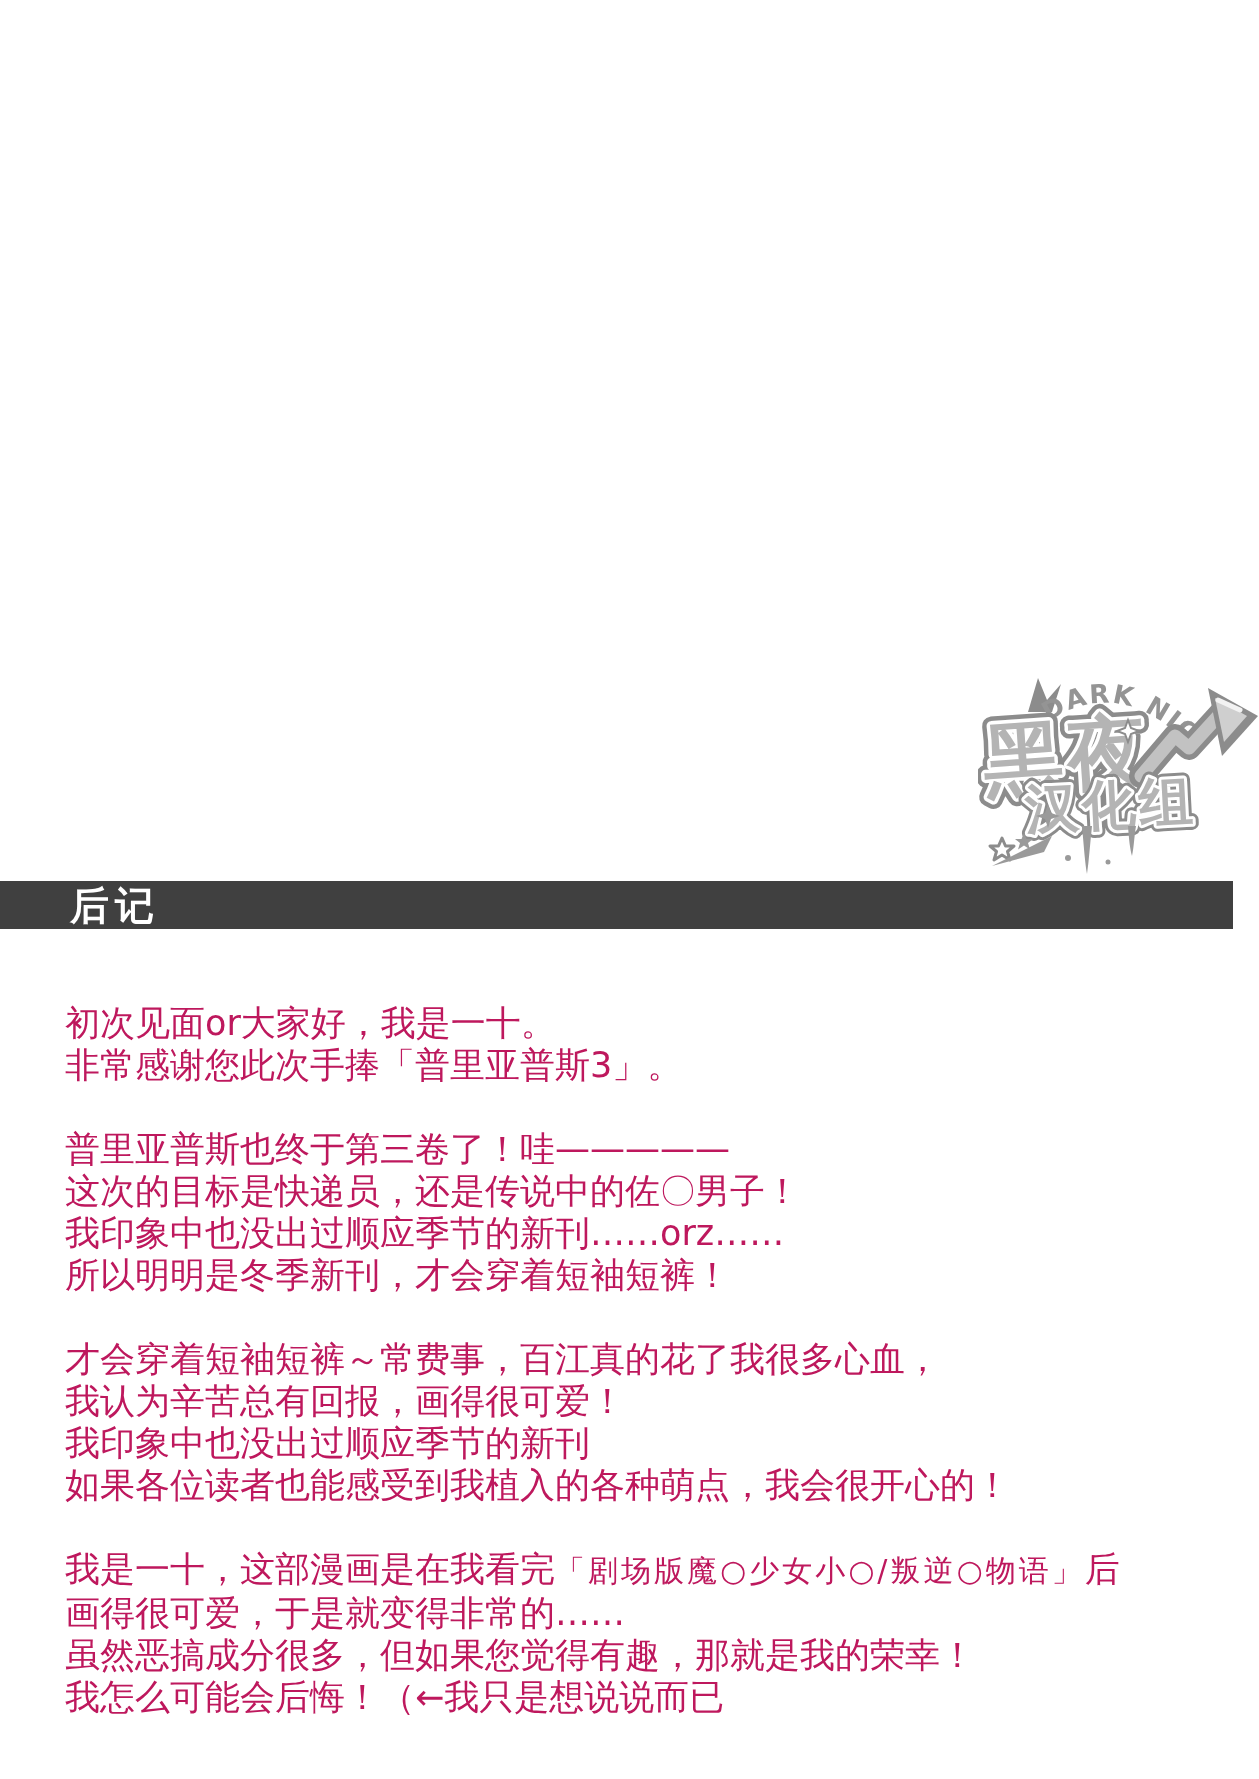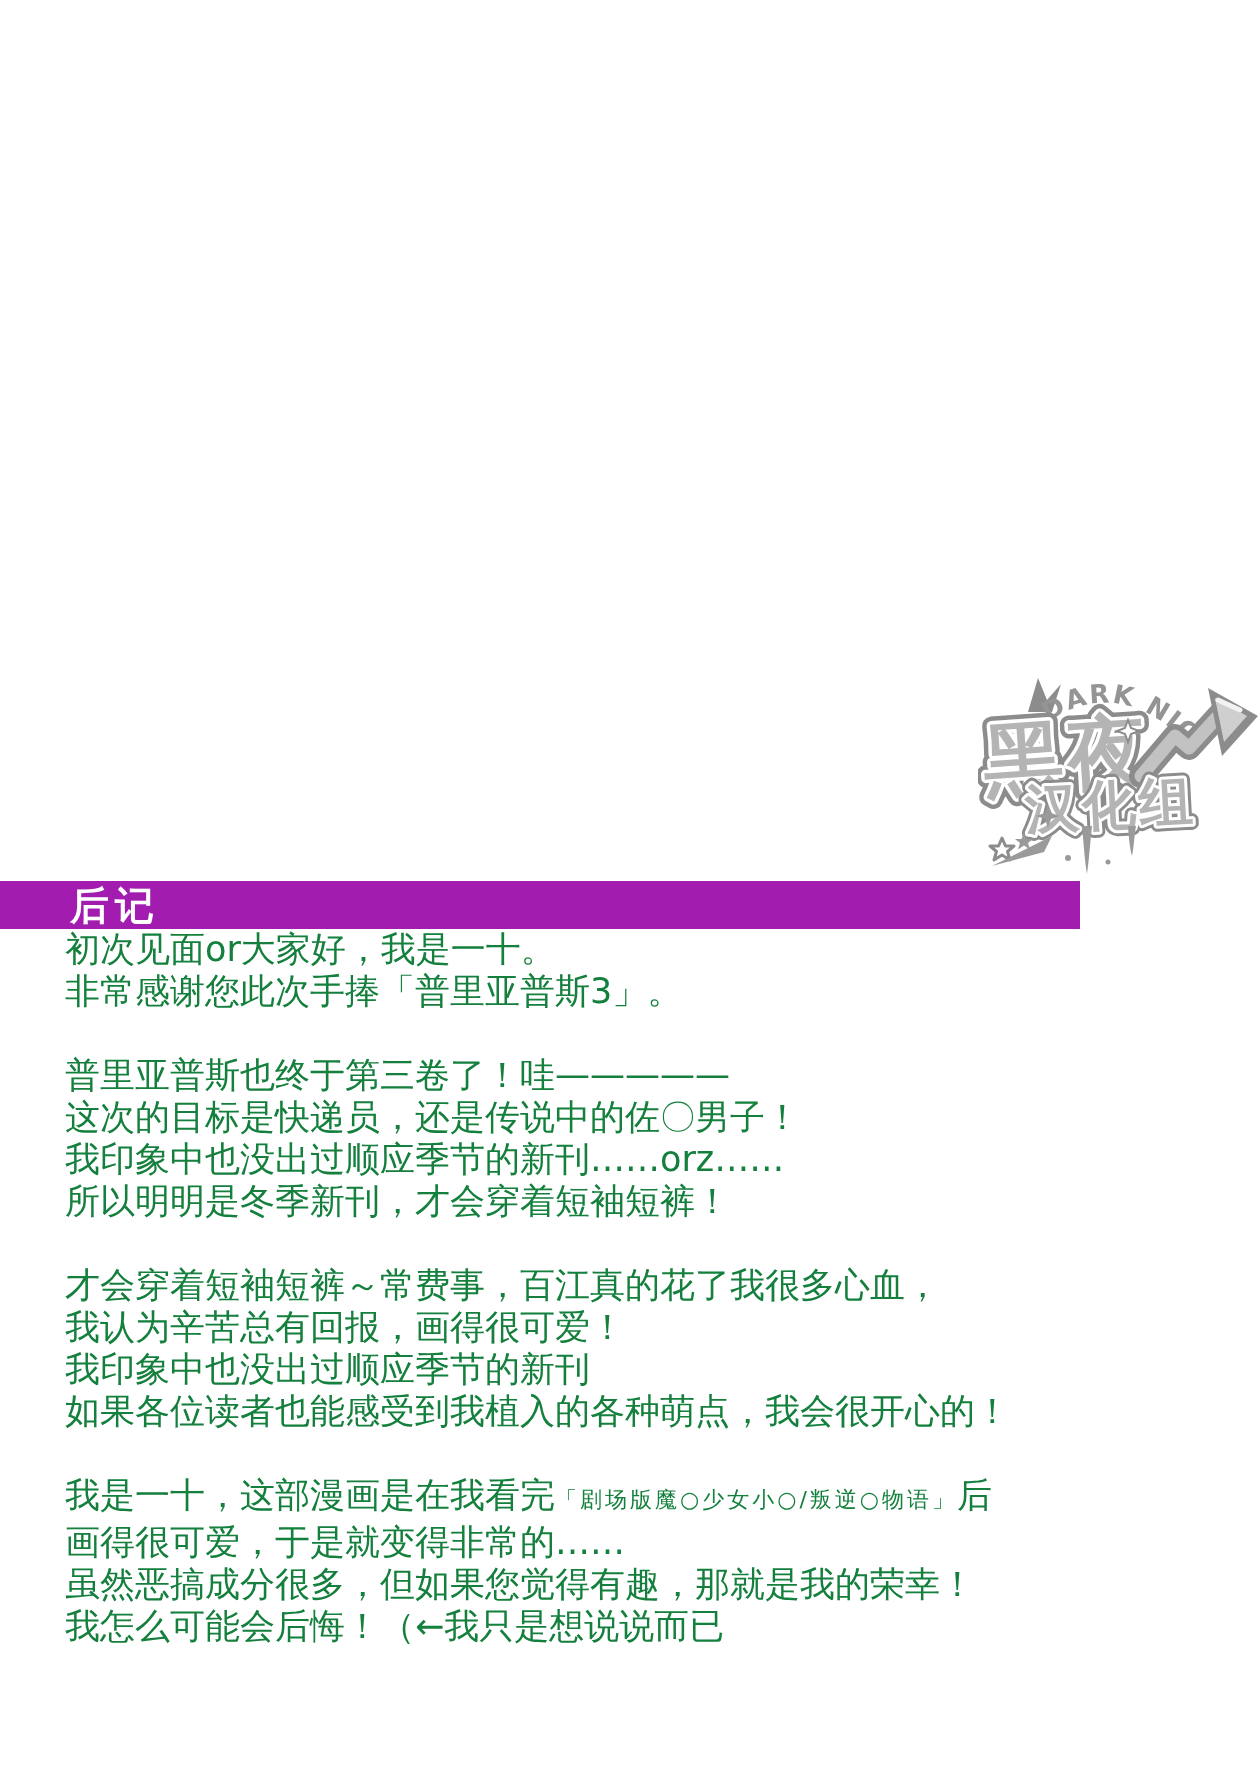--- a/index.html
+++ b/index.html
@@ -22,52 +22,52 @@
     top: 648px;
     width: 282px;
     height: 230px;
   }
 
   
   .title-bar {
     position: absolute;
     left: 0;
     top: 881px;
-    width: 1080px;
+    width: 1233px;
     height: 48px;
-    background: #a21caf;
+    background: #404040;
     display: flex;
     align-items: center;
     text-align: right;
   }
   .title-bar .title {
     margin-left: 70px;
     color: #ffffff;
     font-size: 39px;
     font-weight: bold;
     letter-spacing: 6px;
     line-height: 1;
   }
 
   
   .afterword {
     position: absolute;
     left: 65px;
-    top: 928px;
-    color: #15803d;
+    top: 1002px;
+    color: #be185d;
   }
   .para { margin: 0 0 42px 0; }
   .line {
     display: block;
     font-size: 35px;
     line-height: 42px;
     white-space: nowrap;
   }
   .hand {
-    font-size: 22px;
+    font-size: 30px;
     letter-spacing: 3px;
   }
 </style>
 </head>
 <body>
 
 <div class="watermark">
   <svg width="282" height="230" viewBox="0 0 282 230" xmlns="http://www.w3.org/2000/svg">
     <defs>
       <path id="arcPath" d="M 70,74 Q 142,26 212,98" fill="none"></path>

